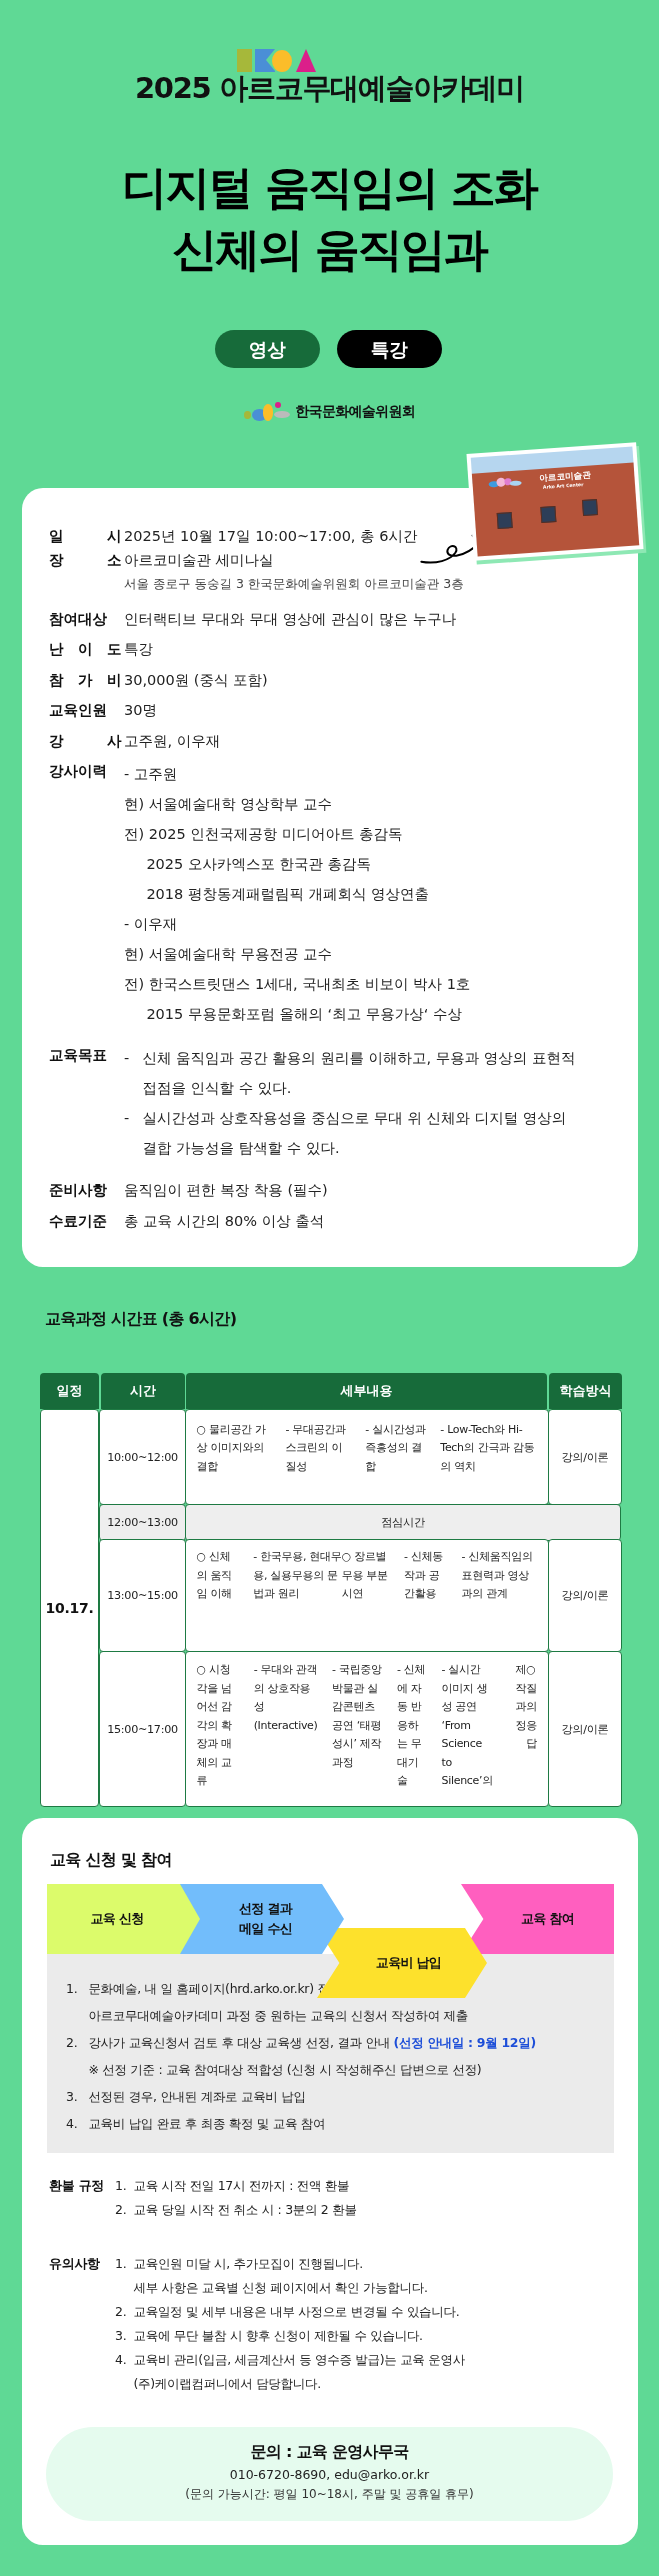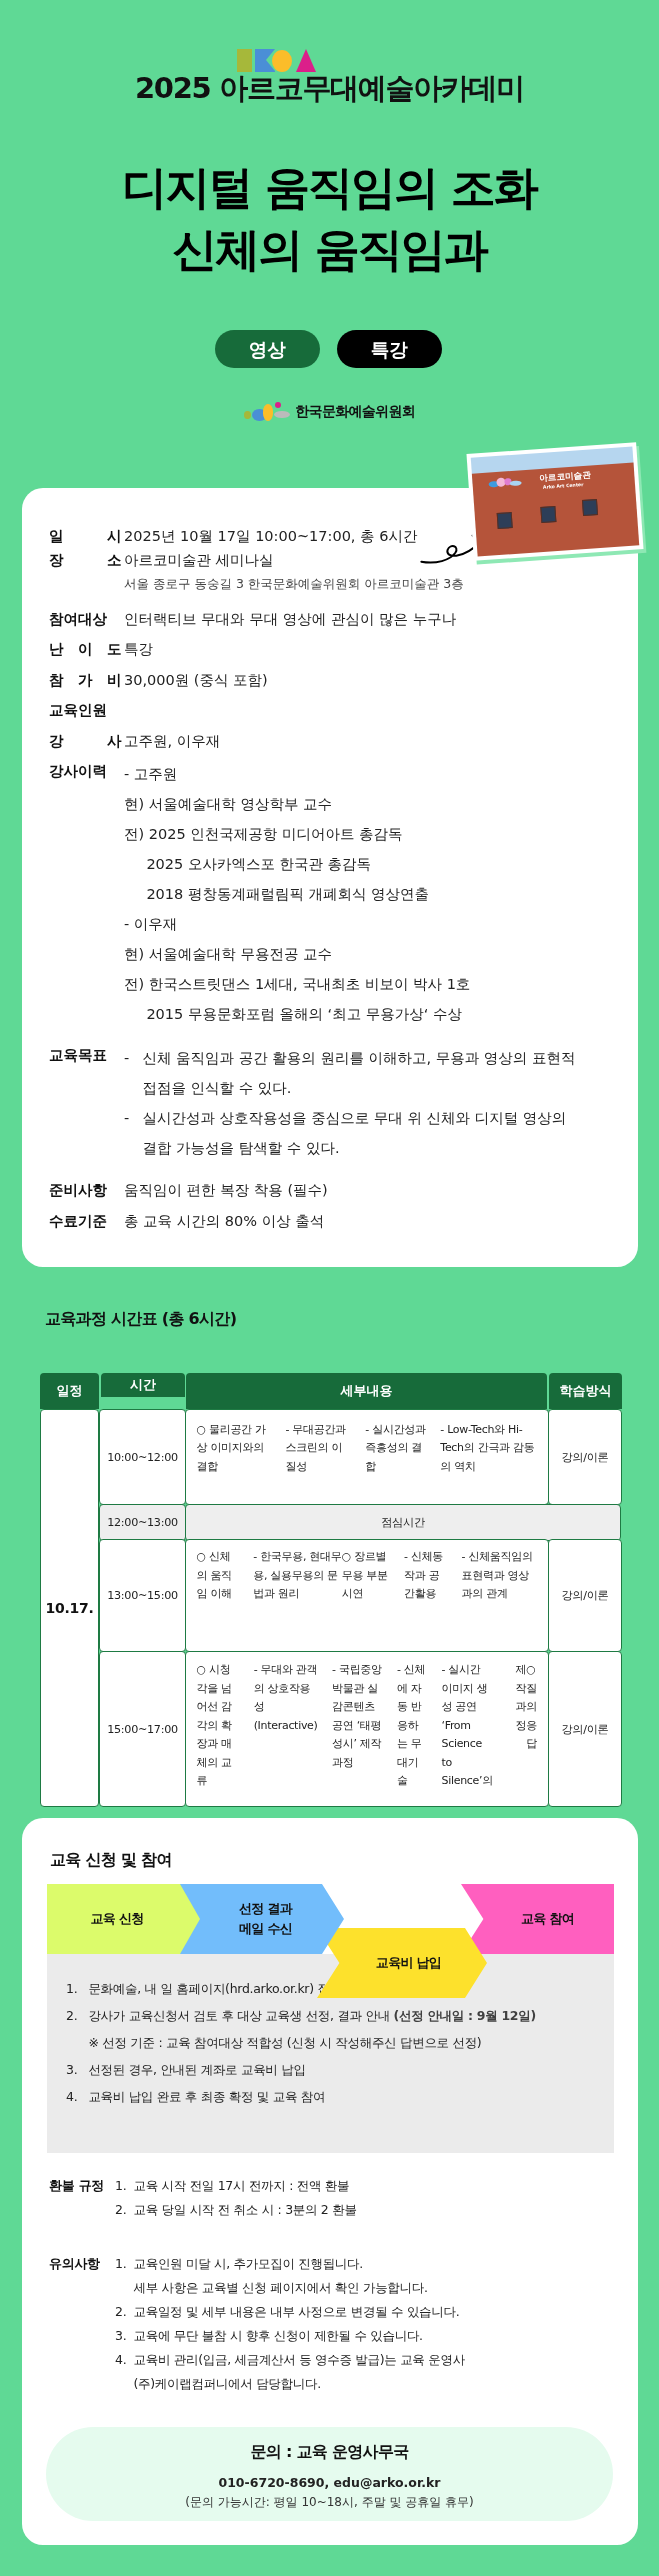--- a/index.html
+++ b/index.html
@@ -73,34 +73,34 @@
   .s-a { left: 0; width: 153px; background: #dcfb6b; clip-path: polygon(0 0, 133px 0, 153px 50%, 133px 100%, 0 100%); z-index: 4; padding-right: 13px; }
   .s-b { left: 127px; width: 170px; background: #72bdfb; clip-path: polygon(0 0, 148px 0, 170px 50%, 148px 100%, 0 100%, 20px 50%); z-index: 3; padding-left: 13px; }
   .s-c { left: 270px; width: 170px; background: #fde12c; clip-path: polygon(0 0, 148px 0, 170px 50%, 148px 100%, 0 100%, 22.4px 50%); z-index: 2; padding-left: 13px; margin-top: 44px; }
   .s-d { left: 414px; width: 153px; background: #ff5fbf; clip-path: polygon(0 0, 100% 0, 100% 100%, 0 100%, 22.4px 50%); z-index: 1; padding-left: 20px; }
 
   .steps-panel { position: absolute; left: 47px; top: 1954px; width: 567px; height: 199px; background: #ebebeb; }
   .ol { position: absolute; left: 66px; top: 1975px; width: 541px; font-size: 12.5px; line-height: 27px; color: #222; letter-spacing: -0.3px; }
   .ol .li { display: flex; }
   .ol .num { width: 22.4px; flex: none; }
   .ol .indent { padding-left: 22.4px; }
-  .ol b { color: #404040; }
+  .ol b { color: #1d4ed8; }
 
   .rules { position: absolute; left: 49px; width: 567px; font-size: 12.5px; line-height: 24px; color: #222; letter-spacing: -0.3px; }
   .rules .row { display: flex; }
   .rules .lbl { width: 66px; flex: none; font-weight: bold; color: #111; font-size: 13px; }
   .rules .num { width: 18.5px; flex: none; }
   .rules .li { display: flex; }
   .rules .indent { padding-left: 18.5px; }
   .refund { top: 2174px; }
   .notes { top: 2252px; }
 
   .contact { position: absolute; left: 46px; top: 2427px; width: 567px; height: 94px; background: #e5fbee; border-radius: 47px; text-align: center; }
   .contact .t1 { margin-top: 14.5px; font-size: 16px; font-weight: bold; letter-spacing: -0.7px; color: #111; }
-  .contact .t2 { margin-top: 12px; font-size: 12.5px; color: #222; font-weight: bold; }
+  .contact .t2 { margin-top: 4px; font-size: 12.5px; color: #222; }
   .contact .t3 { margin-top: 4px; font-size: 12px; color: #333; }
 </style>
 </head>
 <body>
 
 <div class="logo-shapes">
   <span class="s1"></span>
   <span class="s2"></span>
   <span class="s3"></span>
   <span class="s4"></span>
@@ -189,20 +189,21 @@
         <span>참</span>
         <span>가</span>
         <span>비</span>
       </div>
     <div class="val">30,000원 (중식 포함)</div>
   </div>
   <div class="row" style="margin-top:6.6px">
     <div class="lbl">
         <span>교육인원</span>
       </div>
+    <div class="val">30명</div>
   </div>
   <div class="row" style="margin-top:6.6px">
     <div class="lbl">
         <span>강</span>
         <span>사</span>
       </div>
     <div class="val">고주원, 이우재</div>
   </div>
   <div class="row" style="margin-top:6.6px">
     <div class="lbl">
@@ -243,21 +244,21 @@
     <div class="lbl">수료기준</div>
     <div class="val">총 교육 시간의 80% 이상 출석</div>
   </div>
 </div>
 
 <div class="section-h sched-h">교육과정 시간표 (총 6시간)</div>
 
 <div class="tbl">
 
   <div class="hcell" style="left:0;top:0;width:59px;height:36px">일정</div>
-  <div class="hcell" style="left:61px;top:0;width:84px;height:24px">시간</div>
+  <div class="hcell" style="left:61px;top:0;width:84px;height:36px">시간</div>
   <div class="hcell" style="left:146px;top:0;width:361px;height:36px">세부내용</div>
   <div class="hcell" style="left:509px;top:0;width:73px;height:36px">학습방식</div>
 
   <div class="cell date-cell" style="left:0;top:36px;width:59px;height:369px;border-color:#1e7a43">10.17.</div>
 
   <div class="cell" style="left:59px;top:36px;width:87px;height:96px">10:00~12:00</div>
   <div class="cell content" style="left:145px;top:36px;width:364px;height:96px">
     <div class="bullet">○ 물리공간 가상 이미지와의 결합</div>
     <div class="dash">- 무대공간과 스크린의 이질성</div>
     <div class="dash">- 실시간성과 즉흥성의 결합</div>
@@ -310,20 +311,21 @@
       <span>교육 참여</span>
     </div>
 </div>
 
 <div class="steps-panel"></div>
 <div class="ol">
   <div class="li">
       <span class="num">1.</span>
       <span>문화예술, 내 일 홈페이지(hrd.arko.or.kr) 접속하여</span>
     </div>
+  <div class="indent">아르코무대예술아카데미 과정 중 원하는 교육의 신청서 작성하여 제출</div>
   <div class="li">
       <span class="num">2.</span>
       <span><span>강사가 교육신청서 검토 후 대상 교육생 선정, 결과 안내 </span><b>(선정 안내일 : 9월 12일)</b></span>
     </div>
   <div class="indent">※ 선정 기준 : 교육 참여대상 적합성 (신청 시 작성해주신 답변으로 선정)</div>
   <div class="li">
       <span class="num">3.</span>
       <span>선정된 경우, 안내된 계좌로 교육비 납입</span>
     </div>
   <div class="li">

